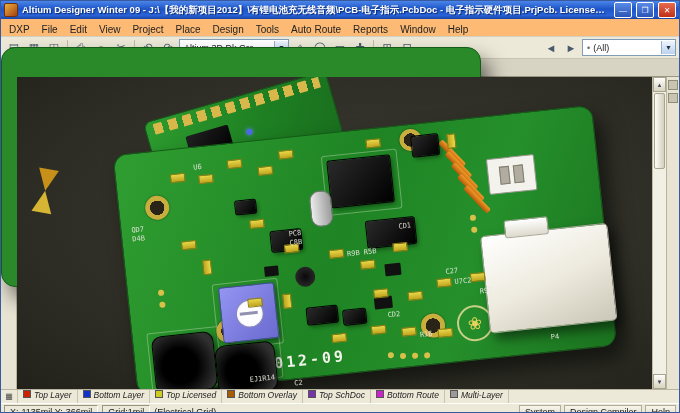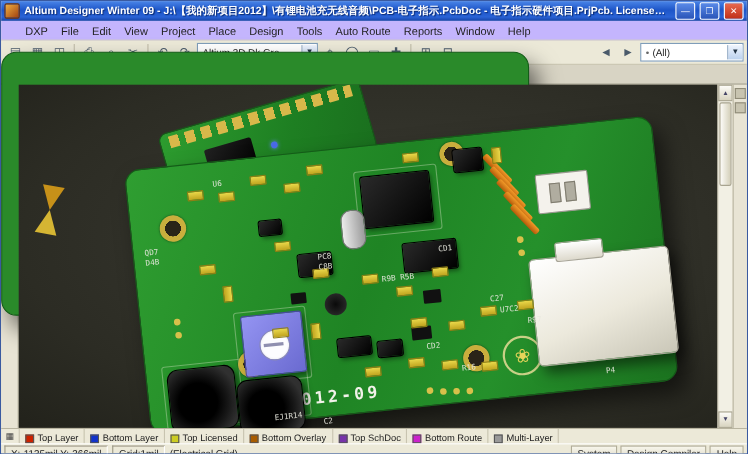--- a/index.html
+++ b/index.html
@@ -11,22 +11,22 @@
     background:linear-gradient(180deg,#4a85e8 0%,#1d55c8 45%,#2a63d6 80%,#1644a8 100%);}
   .app-icon{width:12px;height:12px;border-radius:2px;flex:0 0 auto;
     background:linear-gradient(135deg,#f0b040,#a04010);border:1px solid #703008;}
   .title-text{flex:1;color:#fff;font-size:9.5px;font-weight:bold;white-space:nowrap;
     overflow:hidden;text-overflow:ellipsis;text-shadow:1px 1px 1px #0a2a70;}
   .winbtn{width:16px;height:14px;border-radius:2px;border:1px solid #fff;
     display:flex;align-items:center;justify-content:center;color:#fff;font-size:8px;
     background:linear-gradient(#5a8ae8,#2a55b8);flex:0 0 auto;}
   .winbtn.close{background:linear-gradient(#e86a50,#c03018);}
   
-  .menubar{height:17px;display:flex;align-items:center;background:#c4b5fd;
-    border-bottom:1px solid #d4d0c0;padding:0 16px;}
+  .menubar{height:17px;display:flex;align-items:center;background:#fdba74;
+    border-bottom:1px solid #d4d0c0;padding:0 2px;}
   .menu-item{font-size:10px;color:#222;padding:1px 6px;cursor:default;}
   .menubar .spacer{flex:1;}
   
   .combo{display:inline-flex;align-items:center;background:#fff;
     border:1px solid #7f9db9;height:15px;font-size:9px;padding-left:4px;color:#222;
     white-space:nowrap;}
   .combo .arr{width:13px;height:13px;margin-left:3px;font-size:7px;color:#234;
     background:linear-gradient(#eef4fd,#bcd2ee);border-left:1px solid #9ab0c8;
     display:flex;align-items:center;justify-content:center;}
   
@@ -130,22 +130,22 @@
   .watermark{position:absolute;right:10px;bottom:12px;text-align:right;z-index:60;
     pointer-events:none;}
   .wm-cn{font-size:17px;font-weight:bold;color:#979797;
     text-shadow:1px 1px 0 rgba(255,255,255,.25);}
   .wm-en{font-size:13px;font-weight:bold;font-style:italic;color:#5577e0;}
   
   .layerbar{height:13px;background:#ece9d8;border-top:1px solid #b8b4a0;
     display:flex;align-items:stretch;font-size:8.5px;overflow:hidden;}
   .lgrid{width:16px;display:flex;align-items:center;justify-content:center;
     font-size:8px;color:#444;border-right:1px solid #c8c4b0;}
-  .litem{display:inline-flex;align-items:flex-end;gap:3px;padding:0 5px;color:#222;
-    border-right:1px solid #c8c4b0;white-space:nowrap;}
+  .litem{display:inline-flex;align-items:flex-start;gap:3px;padding:0 5px;color:#222;
+    border-right:1px solid #c8c4b0;white-space:nowrap;font-style:italic;}
   .lchip{width:8px;height:8px;border:1px solid #555;box-sizing:border-box;}
   
   .statusbar{height:15px;background:#ece9d8;border-top:1px solid #fff;
     display:flex;align-items:center;font-size:9px;color:#222;padding:0 3px;gap:4px;}
   .spanel{border:1px solid;border-color:#9a9684 #fff #fff #9a9684;height:11px;
     display:flex;align-items:center;padding:0 5px;white-space:nowrap;}
   .statusbar .spacer{flex:1;}
   .sbtn{border:1px solid #b0ac98;background:linear-gradient(#f8f6ec,#dcd8c6);
     height:11px;display:flex;align-items:center;padding:0 5px;white-space:nowrap;}
 </style>

